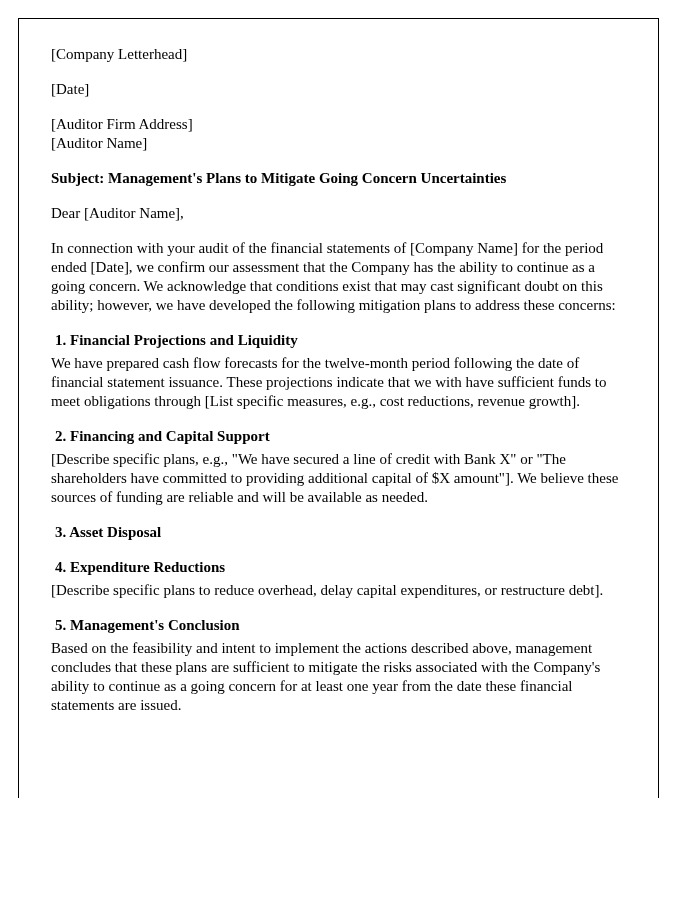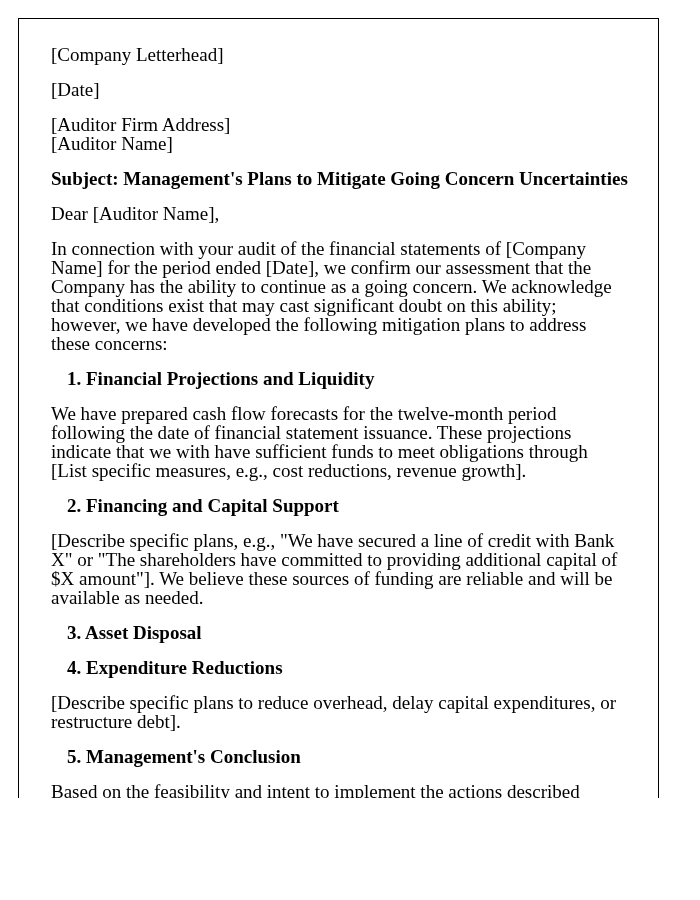--- a/index.html
+++ b/index.html
@@ -21,38 +21,38 @@
     width: 641px;
     height: 780px;
     border: 1px solid #000000;
     border-bottom: none;
     box-sizing: border-box;
     background: #ffffff;
     overflow: hidden;
   }
   .letter-content {
     padding: 26px 30px 0 32px;
-    font-size: 19px;
+    font-size: 15px;
     line-height: 19px;
   }
   .block {
     margin: 0 0 16px 0;
   }
   .line {
     margin: 0;
   }
   .bold {
     font-weight: bold;
   }
   .section {
     margin: 0 0 16px 0;
   }
   .sec-heading {
     font-weight: bold;
-    margin: 16px;
+    margin: 4px;
   }
   .sec-body {
     margin: 0;
   }
 </style>
 </head>
 <body>
 
 <div class="letter-page">
   <div class="letter-content">

